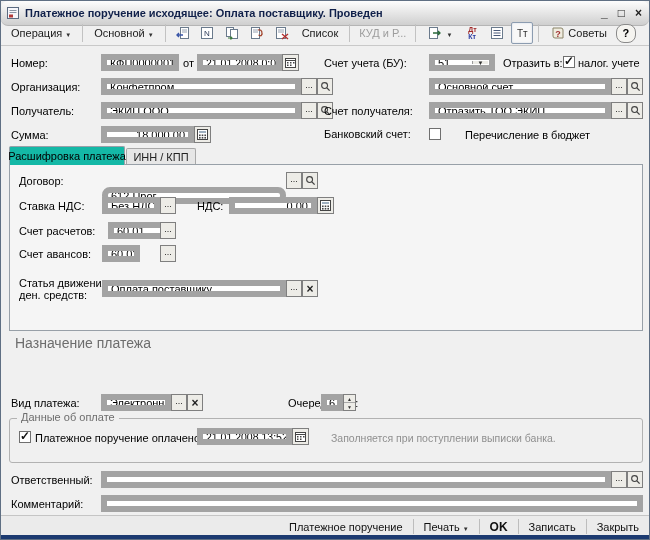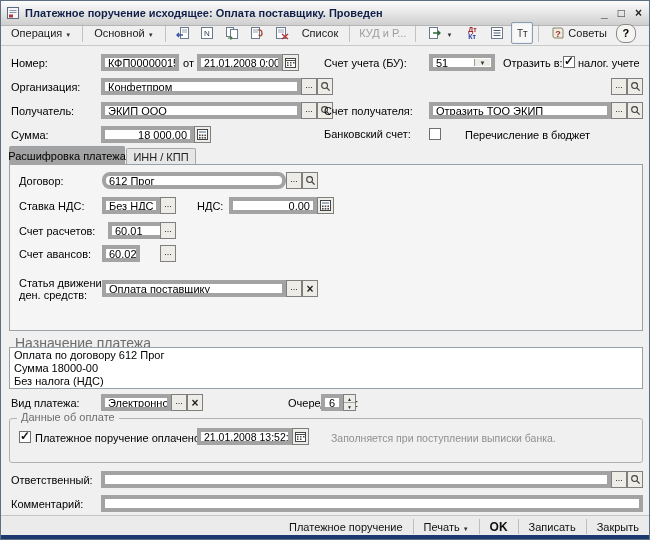--- a/index.html
+++ b/index.html
@@ -1,55 +1,55 @@
 <!DOCTYPE html>
 <html><head>
 <meta charset="utf-8">
 <style>
   html,body{margin:0;padding:0;background:#9a9a9a;font-family:"Liberation Sans",sans-serif;}
   .window{position:relative;width:650px;height:540px;background:#f0f0f0;border:1px solid #5f6f83;box-sizing:border-box;overflow:hidden;}
   
-  .titlebar{position:absolute;left:0;top:0;width:100%;height:19px;background:linear-gradient(#fdfdfd,#cfcfcf);display:flex;align-items:center;padding:12px 5px;box-sizing:border-box;border-bottom:1px solid #b5b5b5;}
+  .titlebar{position:absolute;left:0;top:0;width:100%;height:19px;background:linear-gradient(#fdfdfd,#cfcfcf);display:flex;align-items:center;padding:12px 5px;box-sizing:border-box;border-bottom:1px solid #b5b5b5;border-radius:7px;}
   .title-text{font-size:11px;font-weight:bold;color:#10204a;margin-left:5px;white-space:nowrap;overflow:hidden;flex:1;}
   .win-controls{display:flex;gap:10px;align-items:center;margin-right:2px;}
   .win-btn{font-size:12px;font-weight:bold;color:#222;line-height:12px;cursor:default;}
   
   .toolbar{position:absolute;left:0;top:20px;width:100%;height:25px;display:flex;align-items:center;gap:3px;padding:0 4px;box-sizing:border-box;border-bottom:1px solid #c9c9c9;}
   .tb-btn{display:flex;align-items:center;gap:3px;font-size:11px;color:#1a1a1a;padding:2px 5px;border:1px solid transparent;border-radius:2px;white-space:nowrap;}
   .tb-btn .caret::after{content:"▼";font-size:6px;color:#333;}
   .tb-icon{width:20px;height:20px;display:flex;align-items:center;justify-content:center;border:1px solid transparent;border-radius:2px;}
   .tb-sep{width:1px;height:18px;background:#c2c2c2;margin:0 2px;}
   .tb-text-disabled{font-size:11px;color:#9d9d9d;padding:2px 4px;white-space:nowrap;}
   .tb-toggle{border:1px solid #8c9cb0;background:#f8f8f8;box-shadow:inset 0 0 2px #cdd5df;}
   .dtkt{display:flex;flex-direction:column;line-height:7px;font-size:7px;font-weight:bold;}
   .dtkt .dt{color:#a02828;} .dtkt .kt{color:#2838a0;}
   .tt-glyph{font-size:10px;color:#333;}
   .help-btn{border:1px solid #8a8a8a;border-radius:8px;width:18px;height:17px;display:flex;align-items:center;justify-content:center;font-size:11px;font-weight:bold;background:#f5f4f0;}
   
   .lbl{position:absolute;font-size:11px;color:#000;white-space:nowrap;}
   .lbl2{line-height:12px;}
   .gray-hdr{position:absolute;font-size:14px;color:#6d6d6d;white-space:nowrap;}
   .hint{position:absolute;font-size:10.5px;color:#8f8f8f;white-space:nowrap;}
-  .inp{position:absolute;height:17px;box-sizing:border-box;background:#fff;border:4px solid #a3a3a3;font-size:11px;color:#000;padding:0 3px;display:flex;align-items:center;overflow:hidden;white-space:nowrap;}
+  .inp{position:absolute;height:17px;box-sizing:border-box;background:#fff;border:6px solid #a3a3a3;font-size:11px;color:#000;padding:0 3px;display:flex;align-items:center;overflow:hidden;white-space:nowrap;}
   .inp.right{justify-content:flex-end;}
   .inp.center{justify-content:center;}
   .btn16{position:absolute;width:16px;height:17px;box-sizing:border-box;border:1px solid #7f7f7f;background:#edece7;display:flex;align-items:center;justify-content:center;font-size:9px;color:#222;overflow:hidden;}
   .btn16.w17{width:17px;}
   .dots::after{content:"...";letter-spacing:0px;font-size:9px;position:relative;top:-2px;}
   .xmark::after{content:"×";font-size:12px;font-weight:bold;}
   .drop-arrow{position:absolute;right:1px;top:1px;bottom:1px;width:15px;background:#edece7;border-left:1px solid #9a9a9a;display:flex;align-items:center;justify-content:center;}
   .drop-arrow::after{content:"▼";font-size:6px;color:#333;}
   .spinner{position:absolute;width:13px;height:17px;box-sizing:border-box;border:1px solid #7f7f7f;background:#edece7;display:flex;flex-direction:column;}
   .spinner span{flex:1;display:flex;align-items:center;justify-content:center;font-size:5px;color:#333;}
   .spinner span:first-child{border-bottom:1px solid #a8a8a8;}
   .checkbox{position:absolute;width:12px;height:12px;box-sizing:border-box;background:#fff;border:1px solid #6f6f6f;}
   .checkbox.checked::after{content:"✓";position:absolute;left:0px;top:-3px;font-size:12px;font-weight:bold;color:#111;}
   
   .tab{position:absolute;box-sizing:border-box;font-size:11px;display:flex;align-items:center;justify-content:center;white-space:nowrap;}
-  .tab-active{left:8px;top:145px;width:116px;height:19px;background:#a3a3a3;border:1px solid #98a0a8;border-bottom:none;border-radius:2px 2px 0 0;z-index:3;}
+  .tab-active{left:8px;top:145px;width:116px;height:19px;background:#14b8a6;border:1px solid #98a0a8;border-bottom:none;border-radius:2px 2px 0 0;z-index:3;}
   .tab-inactive{left:125px;top:147px;width:70px;height:17px;background:#e6e6e6;border:1px solid #a8a8a8;border-bottom:none;border-radius:2px 2px 0 0;z-index:1;color:#222;}
   .tab-panel{position:absolute;left:8px;top:163px;width:634px;height:167px;box-sizing:border-box;background:#f5f5f5;border:1px solid #98a0a8;z-index:2;}
   
   .purpose-box{position:absolute;left:8px;top:346px;width:634px;height:42px;box-sizing:border-box;background:#fff;border:1px solid #98a0a8;font-size:11px;line-height:13px;padding:1px 4px;white-space:pre-line;overflow:hidden;}
   
   .groupbox{position:absolute;left:8px;top:417px;width:634px;height:45px;box-sizing:border-box;border:1px solid #b2b2b2;border-radius:3px;}
   .legend{position:absolute;left:16px;top:410px;background:#f0f0f0;padding:0 4px;font-size:11px;color:#6d6d6d;z-index:2;white-space:nowrap;}
   
   .footer{position:absolute;left:0;top:514px;width:100%;height:22px;box-sizing:border-box;background:#ebebeb;border-top:1px solid #c5c5c5;display:flex;align-items:center;justify-content:flex-end;padding-right:6px;gap:6px;}
   .f-btn{font-size:11px;color:#111;padding:2px 4px;white-space:nowrap;display:flex;align-items:center;gap:3px;}
@@ -197,20 +197,21 @@
   <span class="lbl" style="left:10px;top:80px;">Организация:</span>
   <div class="inp" style="left:100px;top:77px;width:200px;">Конфетпром</div>
   <div class="btn16 dots" style="left:300px;top:77px;"></div>
   <div class="btn16" style="left:316px;top:77px;">
     <svg width="11" height="11" viewBox="0 0 12 12">
         <circle cx="5" cy="5" r="3.2" fill="none" stroke="#444" stroke-width="1.2"></circle>
         <line x1="7.5" y1="7.5" x2="10.5" y2="10.5" stroke="#444" stroke-width="1.5"></line>
       </svg>
   </div>
   <span class="lbl" style="left:323px;top:80px;margin-top:47px;">Банковский счет:</span>
+  <div class="inp" style="left:428px;top:77px;width:182px;">Основной счет</div>
   <div class="btn16 dots" style="left:610px;top:77px;"></div>
   <div class="btn16" style="left:626px;top:77px;">
     <svg width="11" height="11" viewBox="0 0 12 12">
         <circle cx="5" cy="5" r="3.2" fill="none" stroke="#444" stroke-width="1.2"></circle>
         <line x1="7.5" y1="7.5" x2="10.5" y2="10.5" stroke="#444" stroke-width="1.5"></line>
       </svg>
   </div>
 
   <span class="lbl" style="left:10px;top:104px;">Получатель:</span>
   <div class="inp" style="left:100px;top:101px;width:200px;">ЭКИП ООО</div>
@@ -246,21 +247,21 @@
       </svg>
   </div>
   <span class="checkbox" style="left:428px;top:127px;"></span>
   <span class="lbl" style="left:444px;top:128px;padding-left:20px;">Перечисление в бюджет</span>
 
   <div class="tab tab-active">Расшифровка платежа</div>
   <div class="tab tab-inactive">ИНН / КПП</div>
   <div class="tab-panel"></div>
 
   <span class="lbl" style="left:18px;top:174px;z-index:4;">Договор:</span>
-  <div class="inp" style="left:101px;top:171px;width:184px;z-index:4;border-radius:8px;">612 Прог</div>
+  <div class="inp" style="left:101px;top:186px;width:184px;z-index:4;border-radius:8px;">612 Прог</div>
   <div class="btn16 dots" style="left:285px;top:171px;z-index:4;"></div>
   <div class="btn16" style="left:301px;top:171px;z-index:4;">
     <svg width="11" height="11" viewBox="0 0 12 12">
         <circle cx="5" cy="5" r="3.2" fill="none" stroke="#444" stroke-width="1.2"></circle>
         <line x1="7.5" y1="7.5" x2="10.5" y2="10.5" stroke="#444" stroke-width="1.5"></line>
       </svg>
   </div>
 
   <span class="lbl" style="left:18px;top:199px;z-index:4;">Ставка НДС:</span>
   <div class="inp" style="left:101px;top:196px;width:58px;z-index:4;">Без НДС</div>
@@ -288,23 +289,20 @@
   <div class="inp" style="left:101px;top:244px;width:38px;z-index:4;">60.02</div>
   <div class="btn16 dots" style="left:159px;top:244px;z-index:4;"></div>
 
   <span class="lbl lbl2" style="left:18px;top:276px;z-index:4;white-space:pre-line;">Статья движения
 ден. средств:</span>
   <div class="inp" style="left:101px;top:279px;width:184px;z-index:4;">Оплата поставщику</div>
   <div class="btn16 dots" style="left:285px;top:279px;z-index:4;"></div>
   <div class="btn16 xmark" style="left:301px;top:279px;z-index:4;"></div>
 
   <span class="gray-hdr" style="left:14px;top:334px;">Назначение платежа</span>
-  <div class="purpose-box">Оплата по договору 612 Прог
-Сумма 18000-00
-Без налога (НДС)</div>
 
   <span class="lbl" style="left:10px;top:396px;">Вид платежа:</span>
   <div class="inp" style="left:100px;top:393px;width:70px;">Электронно</div>
   <div class="btn16 dots" style="left:170px;top:393px;"></div>
   <div class="btn16 xmark" style="left:186px;top:393px;"></div>
   <span class="lbl" style="left:240px;top:396px;margin-left:47px;">Очередность:</span>
   <div class="inp center" style="left:320px;top:393px;width:22px;">6</div>
   <div class="spinner" style="left:342px;top:393px;">
       <span>▲</span>
       <span>▼</span>

